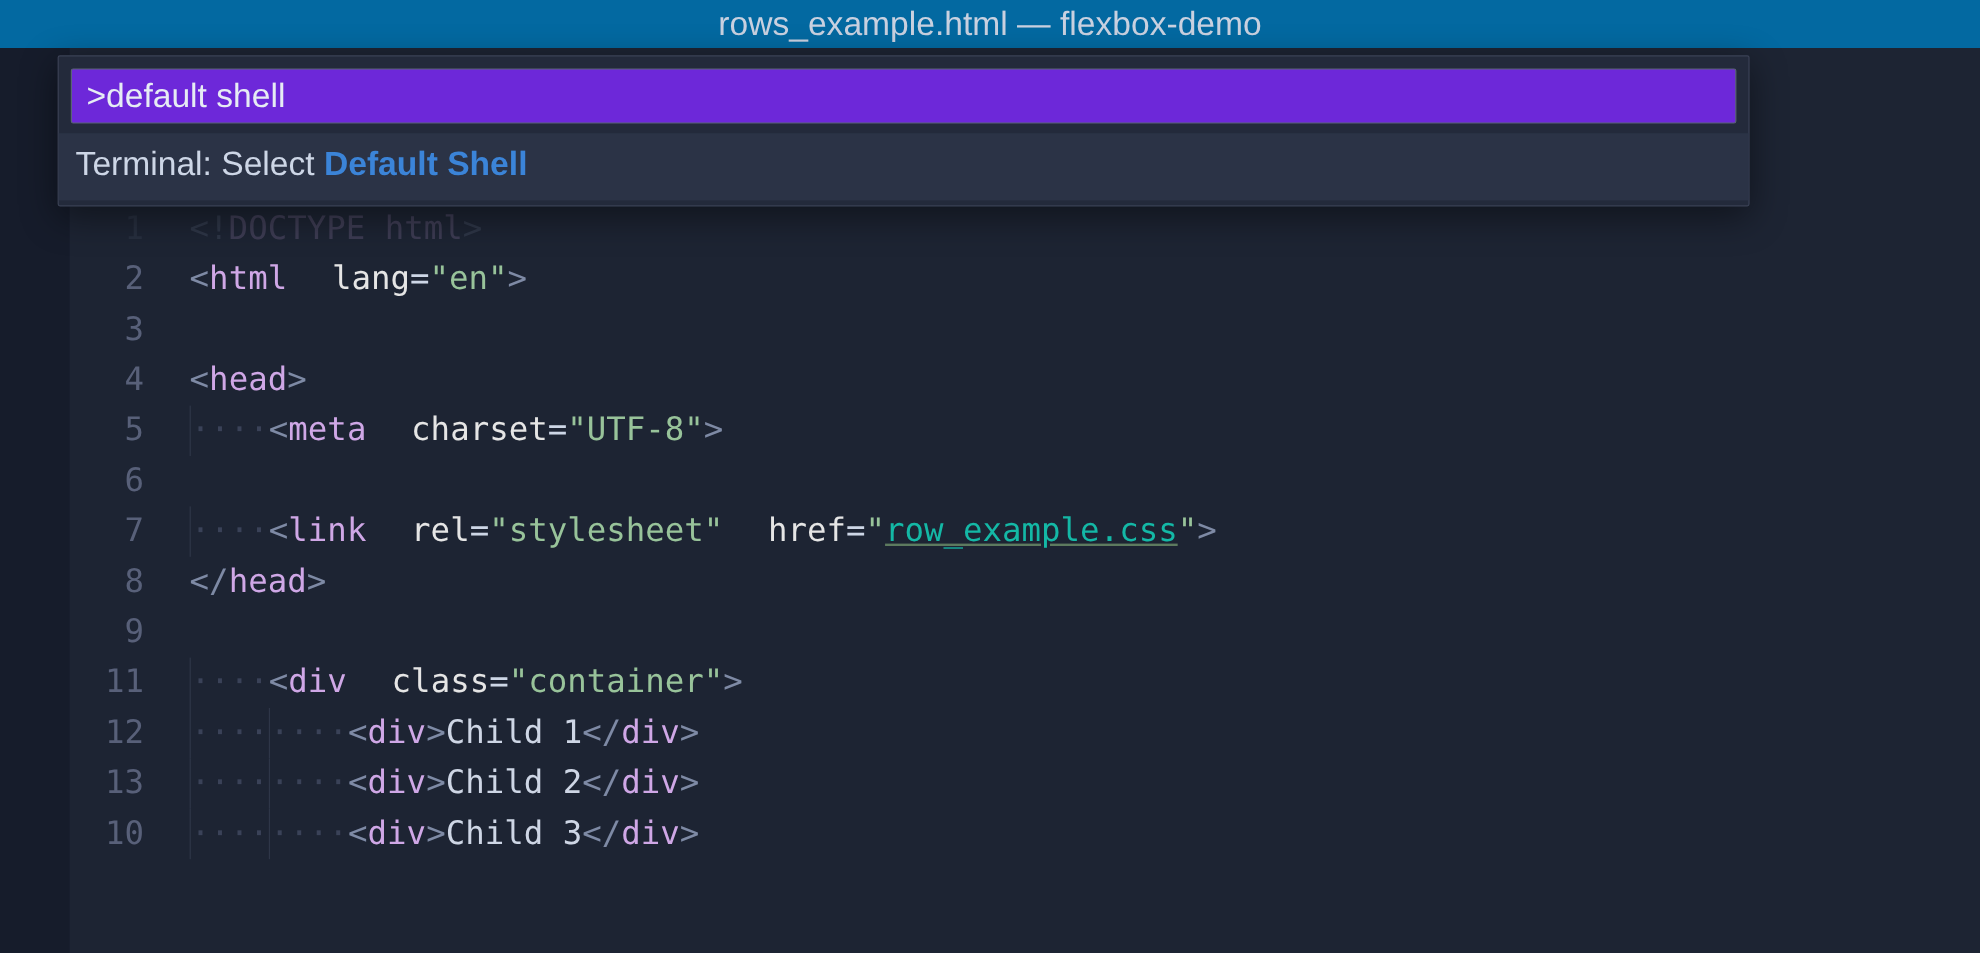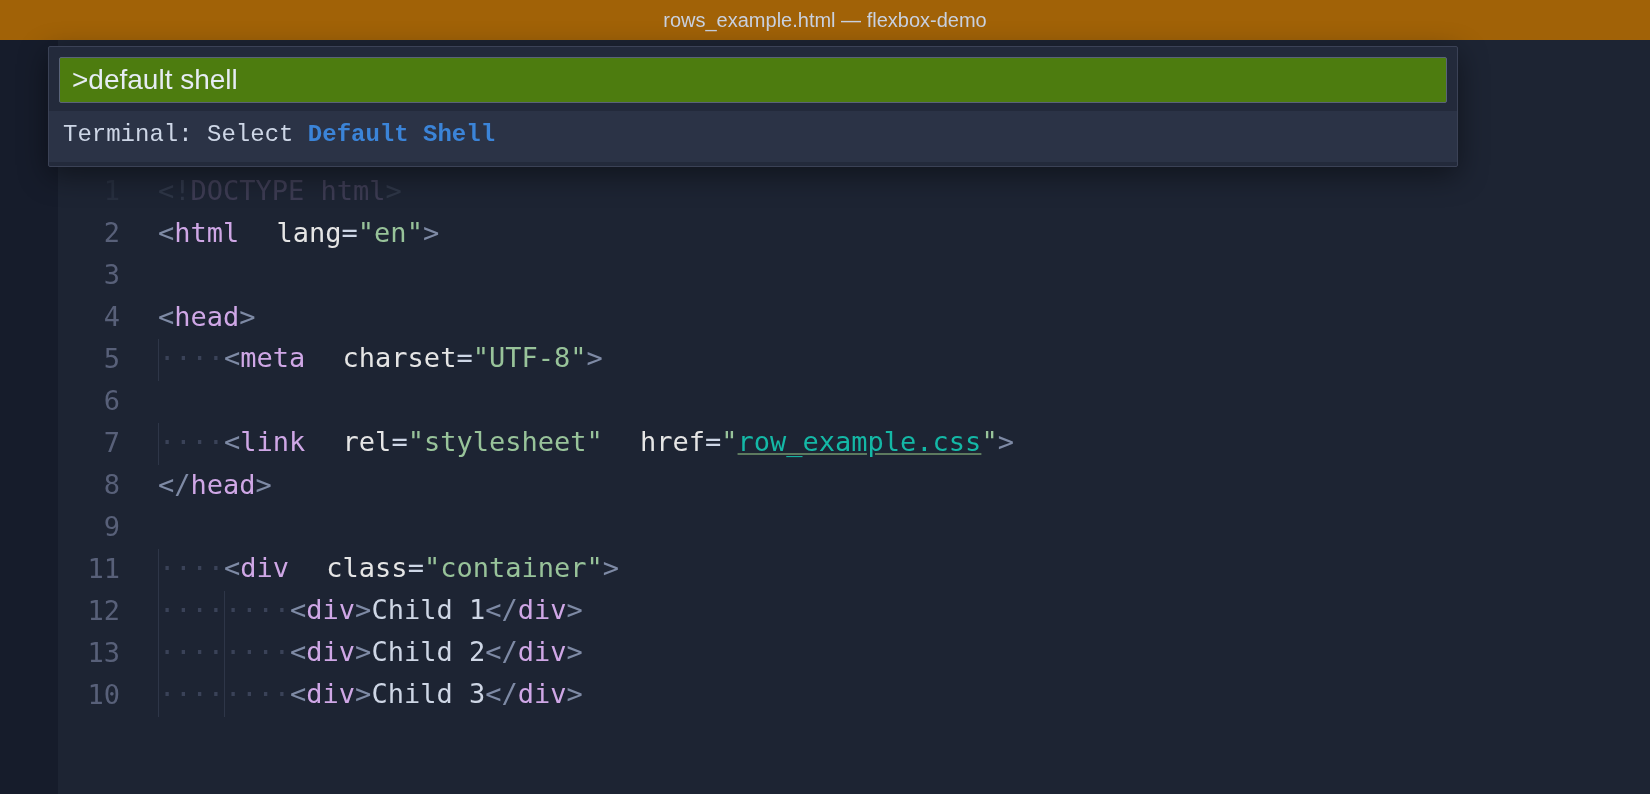--- a/index.html
+++ b/index.html
@@ -8,59 +8,59 @@
     height: 794px;
     overflow: hidden;
     font-family: "SF Mono", "Monaco", "Menlo", "Consolas", monospace;
   }
   body {
     background: #1d2433;
     color: #a7b0c0;
   }
   .titlebar {
     height: 40px;
-    background: #a16207;
+    background: #0369a1;
     display: flex;
     align-items: center;
     justify-content: center;
     color: #c9d1e0;
-    font-size: 20px;
+    font-size: 28px;
     font-family: -apple-system, "Segoe UI", sans-serif;
     font-weight: 400;
   }
   .palette {
     position: absolute;
     top: 46px;
     left: 48px;
     width: 1410px;
     background: #232a3b;
     border: 1px solid #3b4256;
     box-shadow: 0 8px 30px rgba(0,0,0,.45);
     z-index: 10;
     border-radius: 2px;
     padding-bottom: 4px;
   }
   .palette-input-wrap {
     padding: 10px 10px 8px 10px;
   }
   .palette-input {
     width: 100%;
-    background: #4d7c0f;
+    background: #6d28d9;
     border: 1px solid #5a6378;
     color: #e6ecf4;
     font-size: 28px;
     font-family: -apple-system, "Segoe UI", sans-serif;
     padding: 6px 12px;
     outline: none;
     border-radius: 2px;
   }
   .palette-row {
     padding: 10px 14px 14px 14px;
-    font-size: 24px;
-    font-family: Liberation Mono, monospace;
+    font-size: 28px;
+    font-family: Liberation Sans, sans-serif;
     color: #cdd6e6;
     background: #2b3346;
     cursor: pointer;
   }
   .palette-row .hl {
     color: #3b84d8;
     font-weight: 600;
   }
 
   .editor-area {

